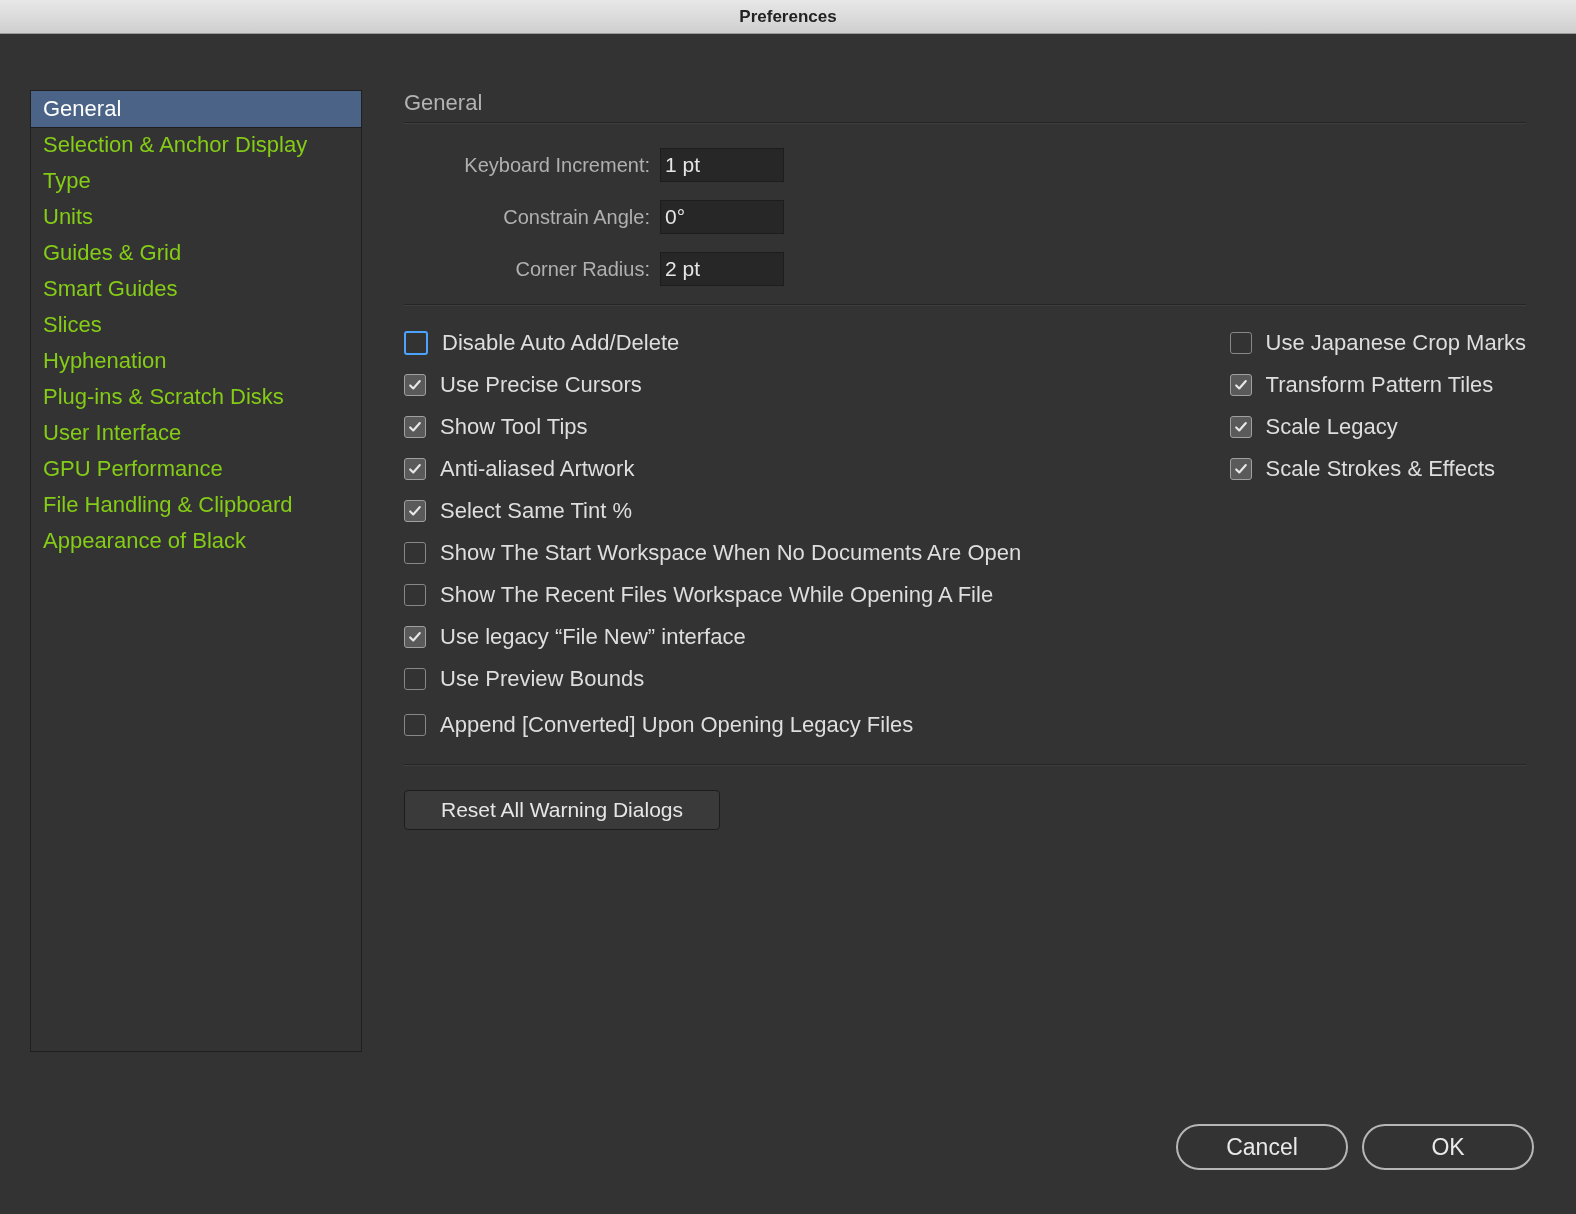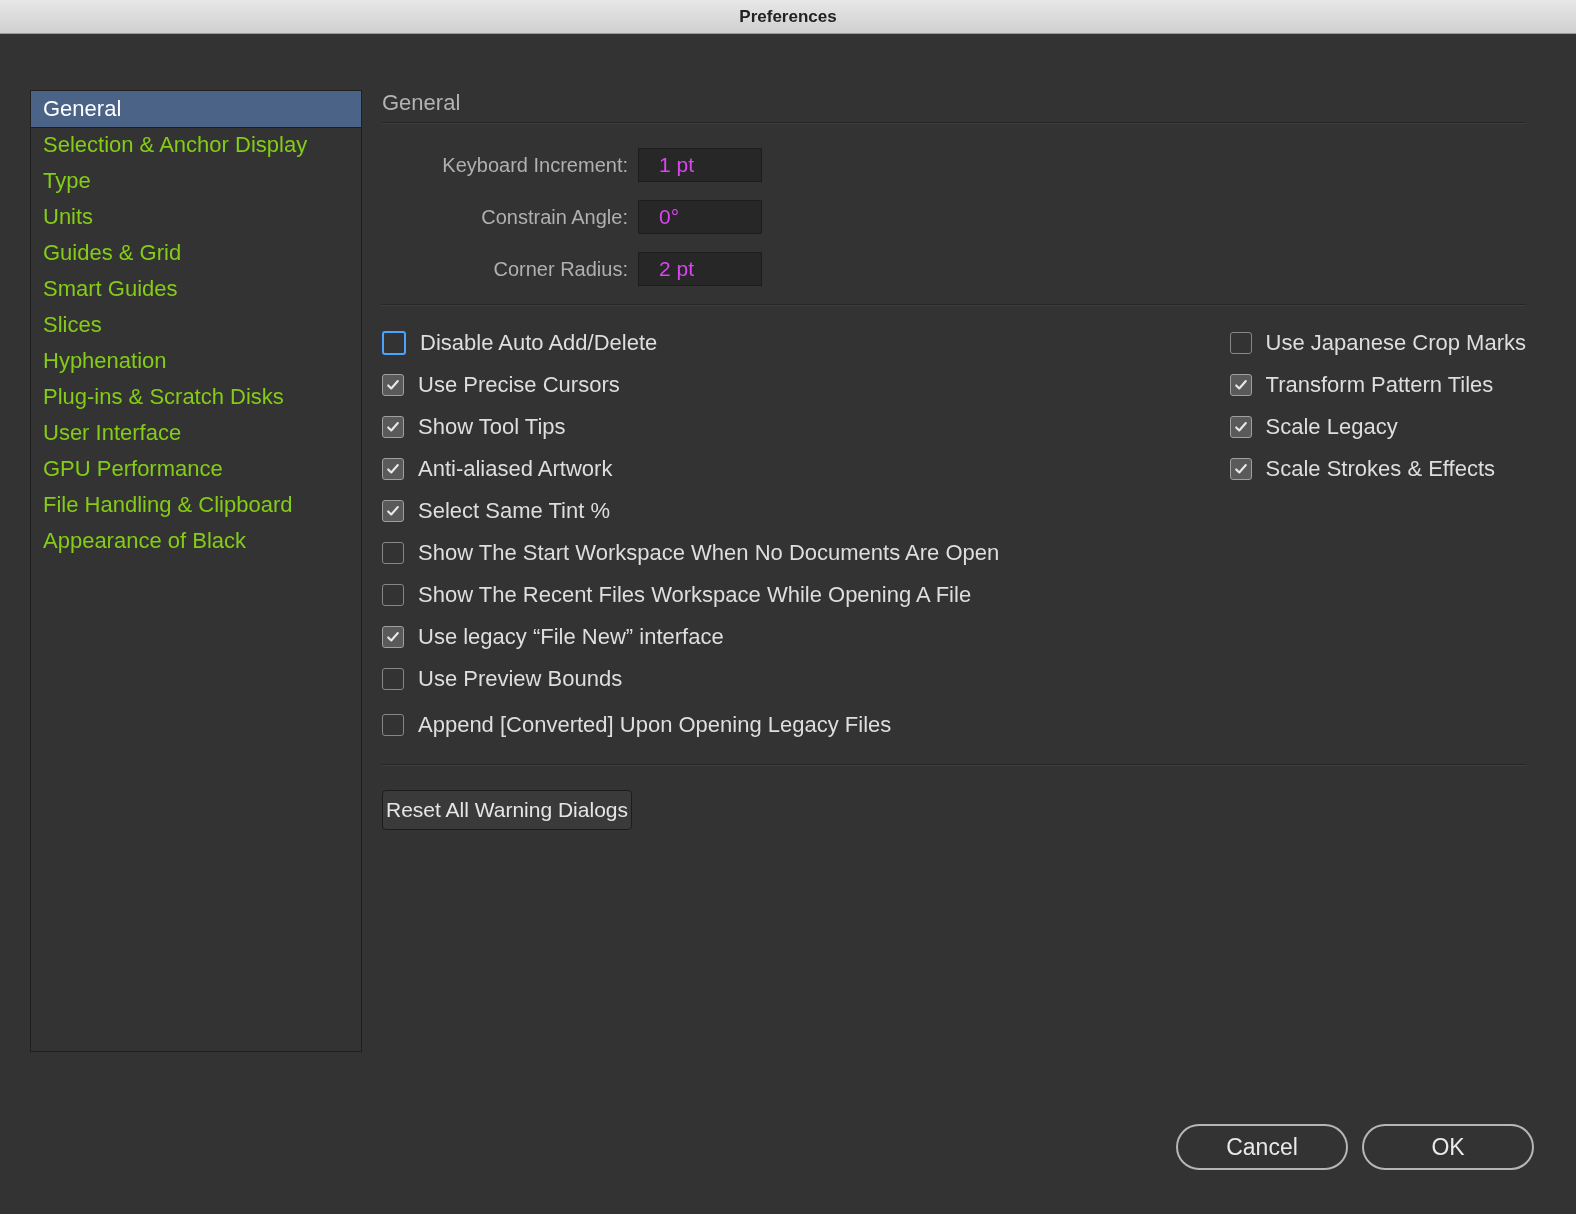--- a/index.html
+++ b/index.html
@@ -25,21 +25,21 @@
     background: #333333;
     width: 100%;
     height: calc(100% - 34px);
     box-sizing: border-box;
     padding: 56px 30px 30px 30px;
     position: relative;
   }
   .columns {
     display: flex;
     align-items: flex-start;
-    gap: 20px;
+    gap: 42px;
   }
   .sidebar {
     width: 332px;
     box-sizing: border-box;
     border: 1px solid #1f1f1f;
     background: #333333;
     padding: 0;
     height: 962px;
   }
   .sidebar-item {
@@ -79,23 +79,23 @@
     text-align: right;
     font-size: 20px;
     color: #b0b0b0;
     padding-right: 10px;
   }
   .field-input {
     width: 124px;
     height: 34px;
     background: #272727;
     border: 1px solid #1d1d1d;
-    color: #d946ef;
+    color: #e5e5e5;
     font-size: 21px;
-    padding: 0 20px;
+    padding: 0 4px;
     box-sizing: border-box;
     outline: none;
   }
   .checkbox-area {
     display: flex;
     gap: 30px;
     margin-top: 10px;
   }
   .checkbox-col {
     display: flex;
@@ -142,21 +142,21 @@
   }
   .btn {
     display: inline-flex;
     align-items: center;
     justify-content: center;
     border: 1px solid #1c1c1c;
     background: #3a3a3a;
     color: #e6e6e6;
     font-size: 21px;
     height: 38px;
-    padding: 0 3px;
+    padding: 0 36px;
     border-radius: 4px;
     cursor: default;
   }
   .footer {
     position: absolute;
     right: 42px;
     bottom: 44px;
     display: flex;
     gap: 14px;
   }

